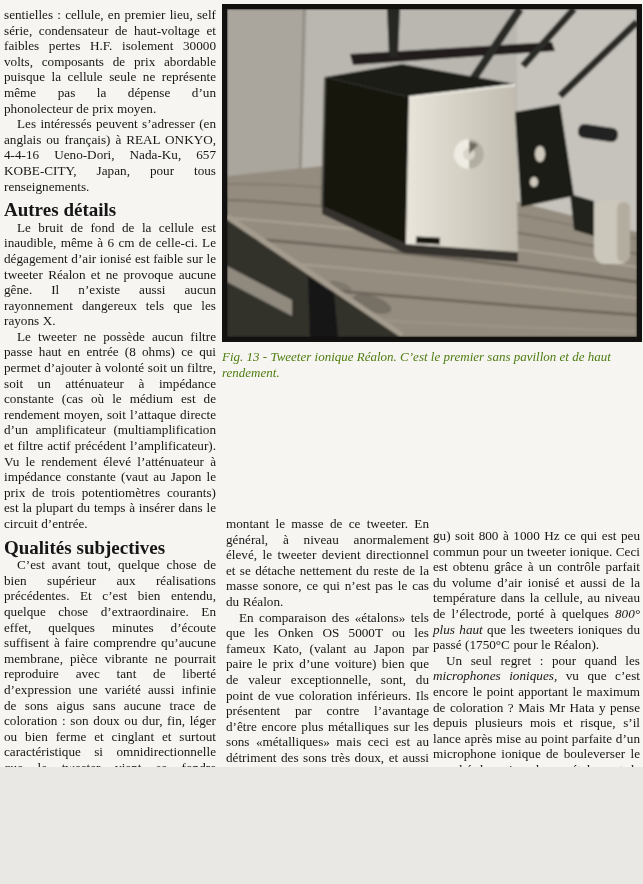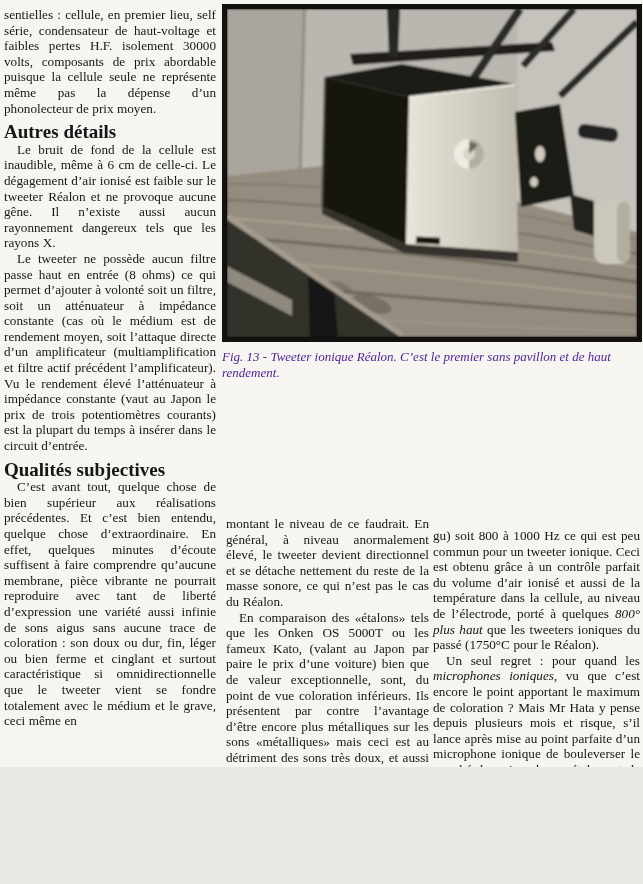--- a/index.html
+++ b/index.html
@@ -42,36 +42,37 @@
     width: 420px;
     margin: 0;
   }
   figure.photo-fig svg { display: block; }
   figcaption {
     margin-top: 7px;
     font-style: italic;
     font-size: 13px;
     line-height: 15.5px;
     text-align: left;
-    color: #4c1d95;
+    color: #4d7c0f;
   }
   .bottom-rule {
     position: absolute;
     left: 0; top: 872px;
     width: 643px; height: 2px;
     background: #b2b0aa;
   }
 </style>
 </head>
 <body>
 
 <div class="page">
 
   <div class="col left-col">
     <p class="noindent">sentielles : cellule, en premier lieu, self série, condensateur de haut-voltage et faibles pertes H.F. isolement 30000 volts, composants de prix abordable puisque la cellule seule ne représente même pas la dépense d’un phonolecteur de prix moyen.</p>
+    <p>Les intéressés peuvent s’adresser (en anglais ou français) à REAL ONKYO, 4-4-16 Ueno-Dori, Nada-Ku, 657 KOBE-CITY, Japan, pour tous renseignements.</p>
     <h3>Autres détails</h3>
     <p>Le bruit de fond de la cellule est inaudible, même à 6 cm de celle-ci. Le dégagement d’air ionisé est faible sur le tweeter Réalon et ne provoque aucune gêne. Il n’existe aussi aucun rayonnement dangereux tels que les rayons X.</p>
     <p>Le tweeter ne possède aucun filtre passe haut en entrée (8 ohms) ce qui permet d’ajouter à volonté soit un filtre, soit un atténuateur à impédance constante (cas où le médium est de rendement moyen, soit l’attaque directe d’un amplificateur (multiamplification et filtre actif précédent l’amplificateur). Vu le rendement élevé l’atténuateur à impédance constante (vaut au Japon le prix de trois potentiomètres courants) est la plupart du temps à insérer dans le circuit d’entrée.</p>
     <h3>Qualités subjectives</h3>
     <p>C’est avant tout, quelque chose de bien supérieur aux réalisations précédentes. Et c’est bien entendu, quelque chose d’extraordinaire. En effet, quelques minutes d’écoute suffisent à faire comprendre qu’aucune membrane, pièce vibrante ne pourrait reproduire avec tant de liberté d’expression une variété aussi infinie de sons aigus sans aucune trace de coloration : son doux ou dur, fin, léger ou bien ferme et cinglant et surtout caractéristique si omnidirectionnelle que le tweeter vient se fondre totalement avec le médium et le grave, ceci même en</p>
   </div>
 
   <figure class="photo-fig">
     <svg width="420" height="338" viewBox="0 0 420 338" role="img">
       <defs>
@@ -146,21 +147,21 @@
           <rect x="395" y="198" width="13" height="60" rx="6" fill="#b3ada0"></rect>
         </g>
       </g>
 
       <rect x="2.5" y="2.5" width="415" height="333" fill="none" stroke="#121110" stroke-width="5"></rect>
     </svg>
     <figcaption>Fig. 13 - Tweeter ionique Réalon. C’est le premier sans pavillon et de haut rendement.</figcaption>
   </figure>
 
   <div class="col middle-col">
-    <p class="noindent">montant le niveau de ce faudrait. En général, à niveau anormalement élevé, le tweeter devient directionnel et se détache nettement du reste de la masse sonore, ce qui n’est pas le cas du Réalon.</p>
+    <p class="noindent">montant le masse de ce tweeter. En général, à niveau anormalement élevé, le tweeter devient directionnel et se détache nettement du reste de la masse sonore, ce qui n’est pas le cas du Réalon.</p>
     <p>En comparaison des «étalons» tels que les Onken OS 5000T ou les fameux Kato, (valant au Japon par paire le prix d’une voiture) bien que de valeur exceptionnelle, sont, du point de vue coloration inférieurs. Ils présentent par contre l’avantage d’être encore plus métalliques sur les sons «métalliques» mais ceci est au détriment des sons très doux, et aussi l’avantage d’un niveau admissible un peu plus élevé que le Réalon.</p>
     <p>Mais un autre avantage du Réalon est de pouvoir descendre série bas (vu la qualité de l’extrême ai-</p>
   </div>
 
   <div class="col right-col">
     <p class="noindent"><span>gu) soit 800 à 1000 Hz ce qui est peu commun pour un tweeter ionique. Ceci est obtenu grâce à un contrôle parfait du volume d’air ionisé et aussi de la température dans la cellule, au niveau de l’électrode, porté à quelques </span><em>800° plus haut</em><span> que les tweeters ioniques du passé (1750°C pour le Réalon).</span></p>
     <p><span>Un seul regret : pour quand les </span><em>microphones ioniques,</em><span> vu que c’est encore le point apportant le maximum de coloration ? Mais Mr Hata y pense depuis plusieurs mois et risque, s’il lance après mise au point parfaite d’un microphone ionique de bouleverser le marché des microphones étalons et de très haute qualité. Mais n’est-ce pas ce qu’il faudrait ajouter pour mettre en valeur la gravure directe ?</span></p>
   </div>
 
   <div class="bottom-rule"></div>

